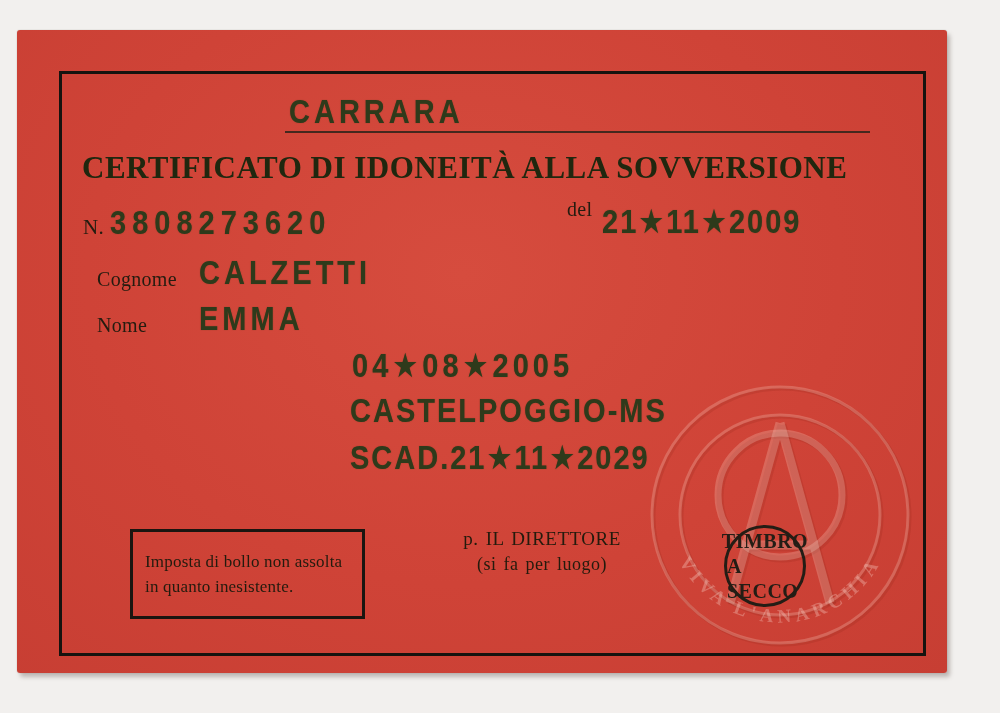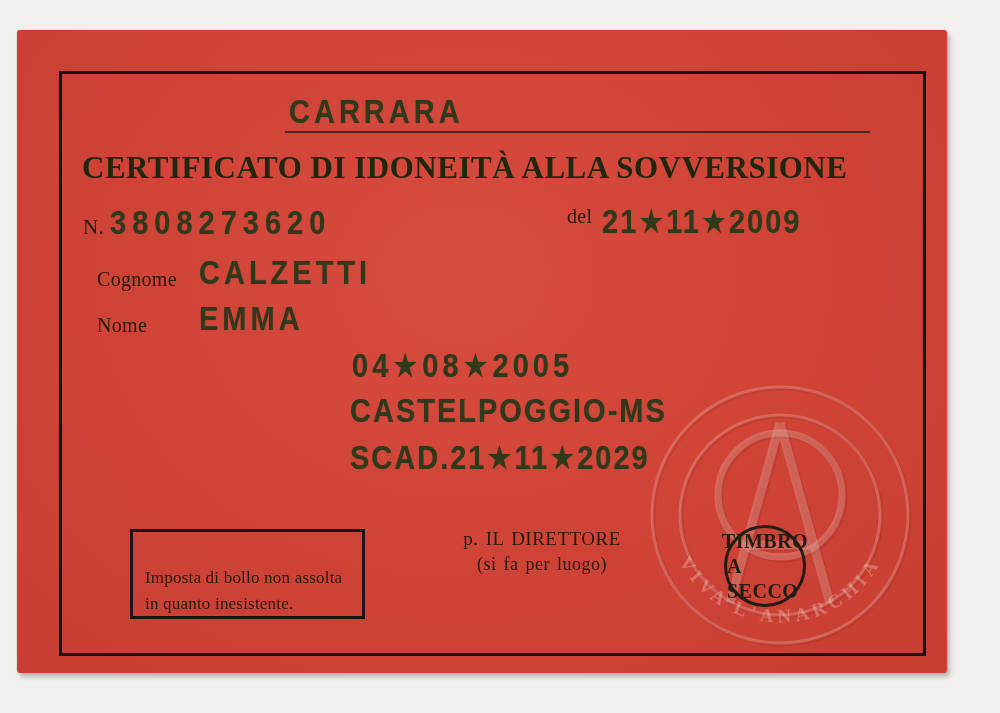--- a/index.html
+++ b/index.html
@@ -85,34 +85,34 @@
 
   <div class="inner-border"></div>
 
   <span class="abs stamp sz29 sp4" style="left:272px;top:63px;">CARRARA</span>
   <div class="abs underline" style="left:268px;top:101px;width:585px;"></div>
 
   <div class="abs title" style="left:65px;top:119px;">CERTIFICATO DI IDONEITÀ ALLA SOVVERSIONE</div>
 
   <span class="abs label" style="left:66px;top:185px;font-size:21px;">N.</span>
   <span class="abs stamp sz29 sp6" style="left:93px;top:174px;">3808273620</span>
-  <span class="abs label" style="left:550px;top:175px;">del</span>
+  <span class="abs label" style="left:550px;top:168px;">del</span>
   <span class="abs stamp sz29 sp2" style="left:585px;top:172px;">21★11★2009</span>
 
   <span class="abs label" style="left:80px;top:238px;text-align:right;">Cognome</span>
   <span class="abs stamp sz29 sp4" style="left:182px;top:224px;">CALZETTI</span>
 
   <span class="abs label" style="left:80px;top:284px;">Nome</span>
   <span class="abs stamp sz29 sp4" style="left:182px;top:270px;">EMMA</span>
 
   <span class="abs stamp sz29 sp4" style="left:335px;top:316px;">04★08★2005</span>
   <span class="abs stamp sz29 sp2" style="left:333px;top:362px;">CASTELPOGGIO-MS</span>
   <span class="abs stamp sz29 sp2" style="left:333px;top:408px;">SCAD.21★11★2029</span>
 
-  <div class="abs bollo-box" style="left:113px;top:499px;align-items:flex-end;">
+  <div class="abs bollo-box" style="left:113px;top:499px;">
     <span>Imposta di bollo non assolta in quanto inesistente.</span>
   </div>
 
   <div class="abs sig" style="left:420px;top:496px;">
     <div>p. IL DIRETTORE</div>
     <div style="font-size:18px;">(si fa per luogo)</div>
   </div>
 
   <div class="abs stamp-circle" style="left:707px;top:495px;">
     <span>TIMBRO</span>

